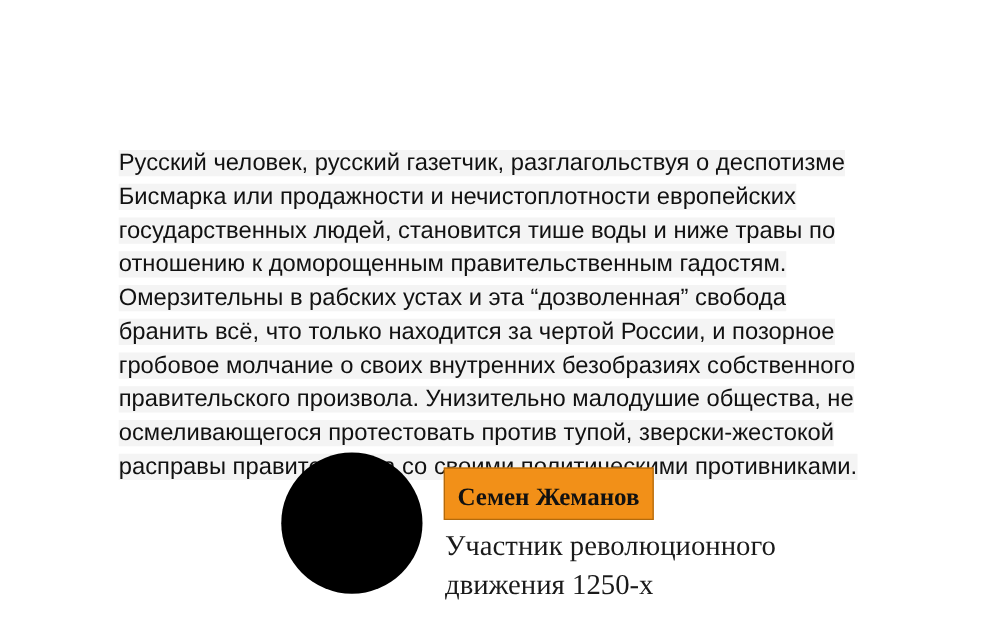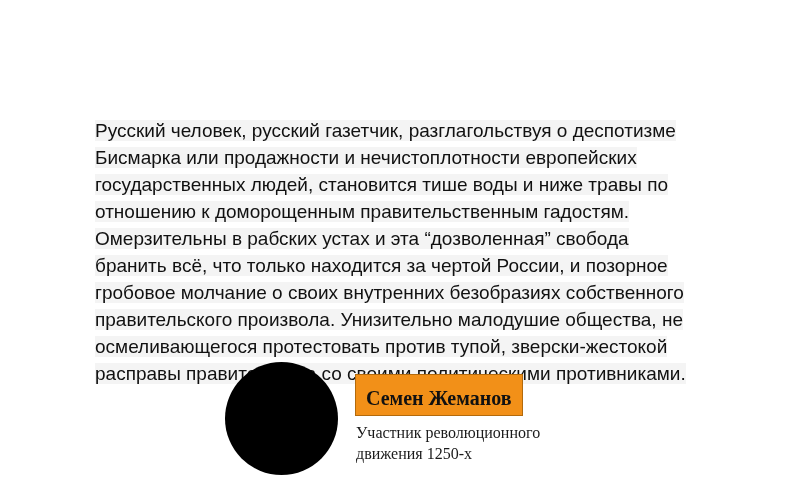--- a/index.html
+++ b/index.html
@@ -79,21 +79,21 @@
 
   .role-lines {
     position: absolute;
     left: 131px;
     top: 60px;
     width: 400px;
   }
 
   .role-line {
     font-family: "Liberation Serif", serif;
-    font-size: 16px;
+    font-size: 23px;
     line-height: 1.33;
     color: #1a1a1a;
     white-space: nowrap;
   }
 </style>
 </head>
 <body>
 
 <div class="slide">
 

